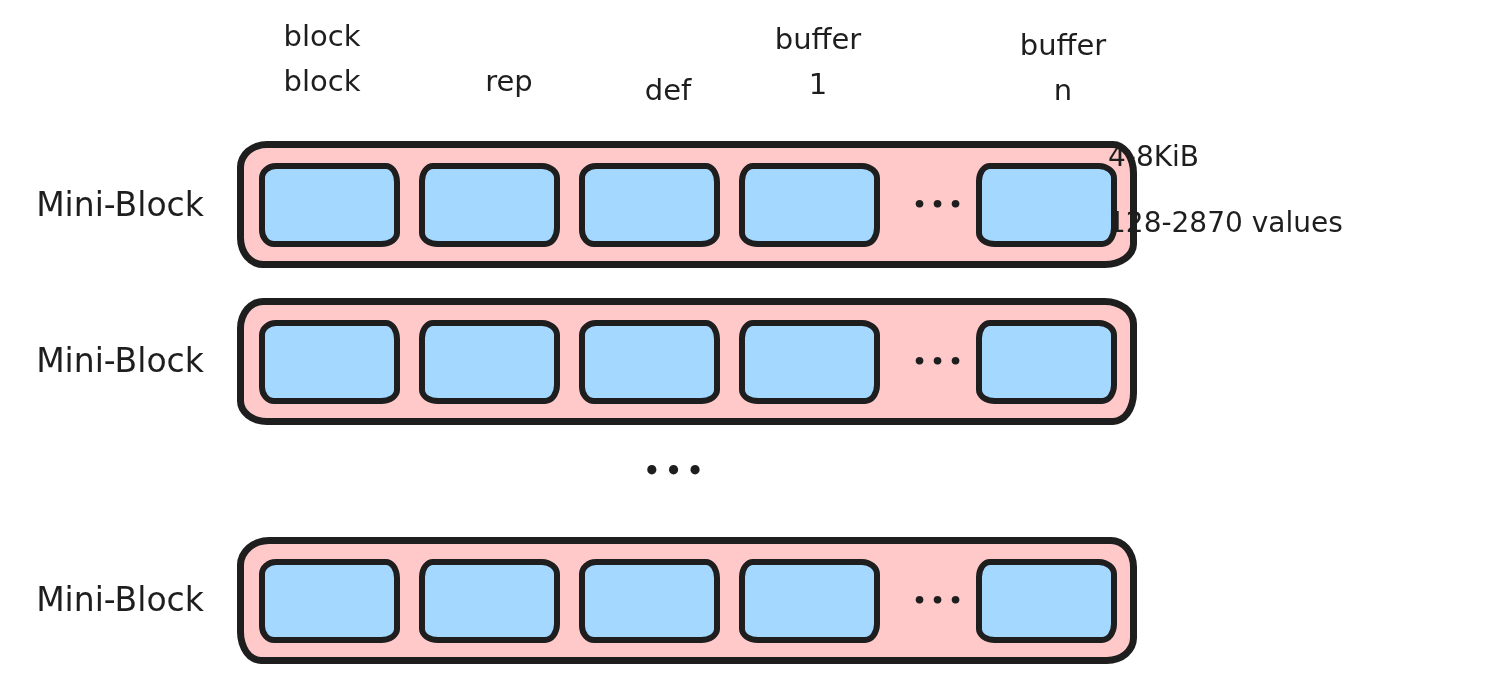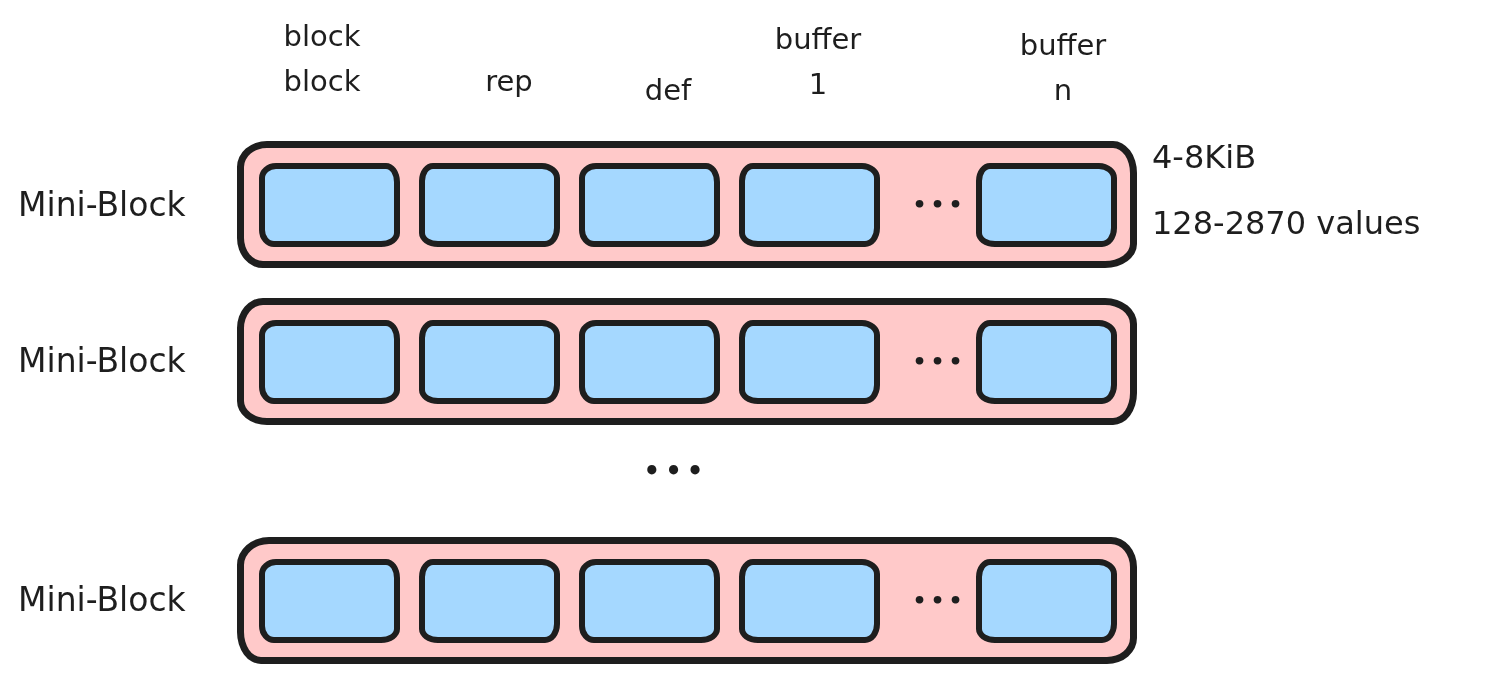--- a/index.html
+++ b/index.html
@@ -31,21 +31,21 @@
     line-height: 45px;
     white-space: nowrap;
     color: var(--stroke);
   }
 
   
   .row-label {
     position: absolute;
     left: 18px;
     width: 204px;
-    text-align: left;
+    text-align: center;
     font-size: 33px;
     line-height: 42px;
     white-space: nowrap;
     color: var(--stroke);
   }
 
   
   .mini-block {
     position: absolute;
     left: 237px;
@@ -96,22 +96,22 @@
     font-size: 26px;
     letter-spacing: 5px;
     font-weight: bold;
     color: var(--stroke);
     line-height: 1;
   }
 
   
   .annotation {
     position: absolute;
-    left: 1152px;
-    font-size: 32px;
+    left: 1108px;
+    font-size: 28px;
     line-height: 40px;
     white-space: nowrap;
     color: var(--stroke);
     text-align: right;
   }
 </style>
 </head>
 <body>
 
 <div class="canvas">

